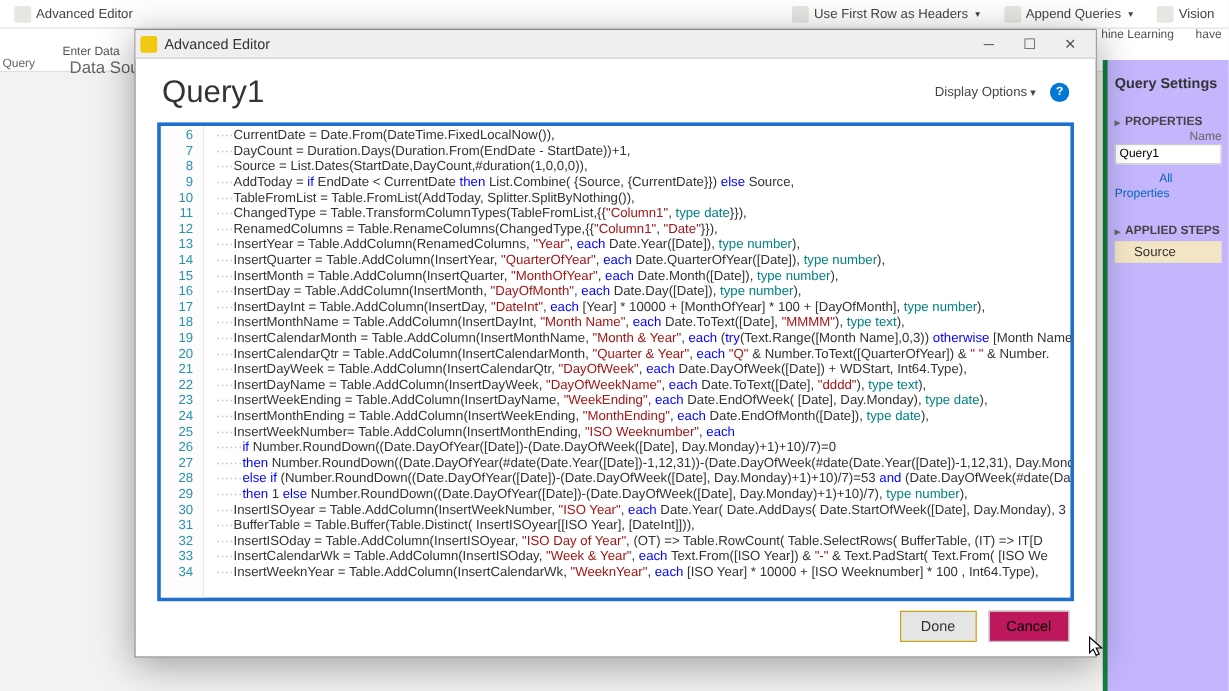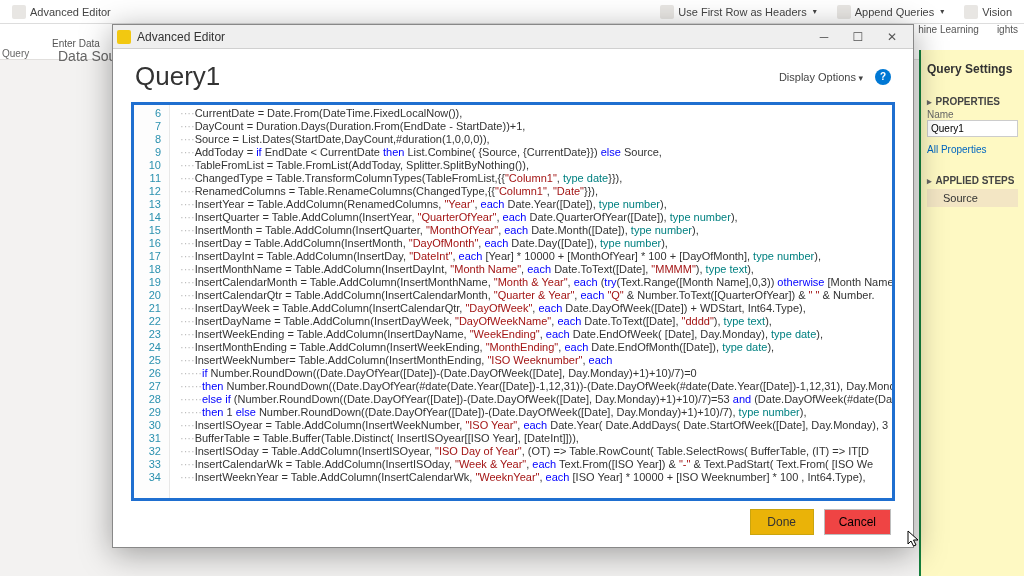--- a/index.html
+++ b/index.html
@@ -9,28 +9,28 @@
 .ribbon-row { height: 24px; background: #fff; border-bottom: 1px solid #ddd; display: flex; align-items: center; gap: 8px; padding: 0 6px; font-size: 11px; color: #444; }
 .ribbon-item { display: flex; align-items: center; gap: 4px; padding: 0 6px; cursor: pointer; }
 .ribbon-item .ri-ico { width: 14px; height: 14px; background: #e8e6e3; border-radius: 2px; display:inline-block;}
 .ribbon-mid { flex: 1; }
 
 
 .ribbon-sub { height: 36px; background: #fff; border-bottom: 1px solid #e1dfdd; display:flex; align-items:flex-start; gap: 18px; padding: 0 6px; font-size: 10px; color:#555;}
 .ribbon-sub .grp { text-align:center; line-height:12px; }
 
 
-.right-pane { position:absolute; top:50px; right:0; width:105px; height: calc(100% - 50px); background:#fef9c3; border-left:2px solid #15803d; padding:8px 6px; font-size:11px; }
+.right-pane { position:absolute; top:50px; right:0; width:105px; height: calc(100% - 50px); background:#c4b5fd; border-left:4px solid #15803d; padding:8px 6px; font-size:11px; }
 .right-pane h3 { font-size:12px; font-weight:600; color:#333; margin:4px 0 6px; }
 .right-pane .sec-title { font-size:10px; font-weight:600; color:#444; margin-top:20px; display:flex; align-items:center; gap:4px;}
 .right-pane .sec-title::before { content:"▸"; font-size:9px; color:#666;}
 .right-pane .field { margin:2px 0 6px; }
-.right-pane .field label { font-size:10px; color:#666; display:block;}
+.right-pane .field label { font-size:10px; color:#666; display:block;text-align:right;}
 .right-pane input { width:100%; font-size:10px; padding:2px 3px; border:1px solid #ccc;}
-.right-pane a { font-size:10px; color:#0066bf; text-decoration:none; }
+.right-pane a { font-size:10px; color:#0066bf; text-decoration:none;margin-left:37px; }
 .right-pane .step { background:#f3e6c4; padding:3px 16px; font-size:11px; margin-top:3px;}
 
 
 .modal { position:absolute; left:112px; top:24px; width:802px; height:524px; background:#fff; box-shadow:0 6px 30px rgba(0,0,0,.35); border:1px solid #888; display:flex; flex-direction:column;}
 .titlebar { height:24px; background:#efefef; display:flex; align-items:center; padding:0 4px; border-bottom:1px solid #d0d0d0; font-size:12px;}
 .titlebar .logo { width:14px; height:14px; background:#F2C811; border-radius:2px; margin-right:6px;}
 .titlebar .spacer { flex:1;}
 .titlebar .winbtn { width:34px; height:20px; display:flex; align-items:center; justify-content:center; color:#555; cursor:pointer; font-size:12px;}
 
 .modal-head { padding:12px 22px 6px; display:flex; align-items:center; justify-content:space-between;}
@@ -46,22 +46,22 @@
 .code .line { height:13px;}
 .kw { color:#0000ff; }
 .str { color:#a31515; }
 .typ { color:#008080; }
 .dotlead { color:#bbb; }
 
 .modal .status { padding:4px 22px; font-size:11px; color:#5c913b; display:flex; align-items:center; gap:6px;}
 .modal .status::before { content:"✓"; color:#5c913b; font-weight:bold;}
 
 .modal .buttons { padding:8px 22px 12px; display:flex; justify-content:flex-end; gap:10px;}
-.btn { min-width:64px; padding:5px 14px; font-size:12px; border:1px solid #bdbdbd; background:#ef4444; cursor:pointer;}
-.btn.primary { background:#eab308; border-color:#caa50e; color:#333; font-weight:500;margin-left:40px;}
+.btn { min-width:64px; padding:5px 14px; font-size:12px; border:1px solid #bdbdbd; background:#be185d; cursor:pointer;}
+.btn.primary { background:#e5e5e5; border-color:#caa50e; color:#333; font-weight:500;margin-left:40px;}
 .cursor-overlay { position:absolute; width:14px; height:18px; pointer-events:none; }
 </style>
 </head>
 <body>
 
 <div class="ribbon-row">
   <div class="ribbon-item">
     <span class="ri-ico"></span>
     <span>Advanced Editor</span>
   </div>
@@ -86,21 +86,21 @@
 </div>
 
 <div class="ribbon-sub">
   <div class="grp" style="width:28px">
       <div class="ri-ico" style="width:20px;height:12px;margin:0 auto 2px;"></div>
     </div>
   <div class="grp"><div class="ri-ico" style="width:20px;height:12px;margin:0 auto 2px;"></div><span>Enter Data</span></div>
   <div class="grp"><div class="ri-ico" style="width:20px;height:12px;margin:0 auto 2px;"></div><span>Data source settings</span></div>
   <div class="ribbon-mid"></div>
   <div class="grp"><span>hine Learning</span></div>
-  <div class="grp"><span>ights</span></div>
+  <div class="grp"><span>have</span></div>
 </div>
 <div style="position:absolute;left:2px;top:48px;font-size:10px;color:#666"><span>Query</span></div>
 <div style="position:absolute;left:58px;top:48px;font-size:14px;color:#666"><span>Data Sour</span></div>
 
 <div class="right-pane">
   <h3>Query Settings</h3>
   <div class="sec-title">
       <span>PROPERTIES</span>
     </div>
   <div class="field">

